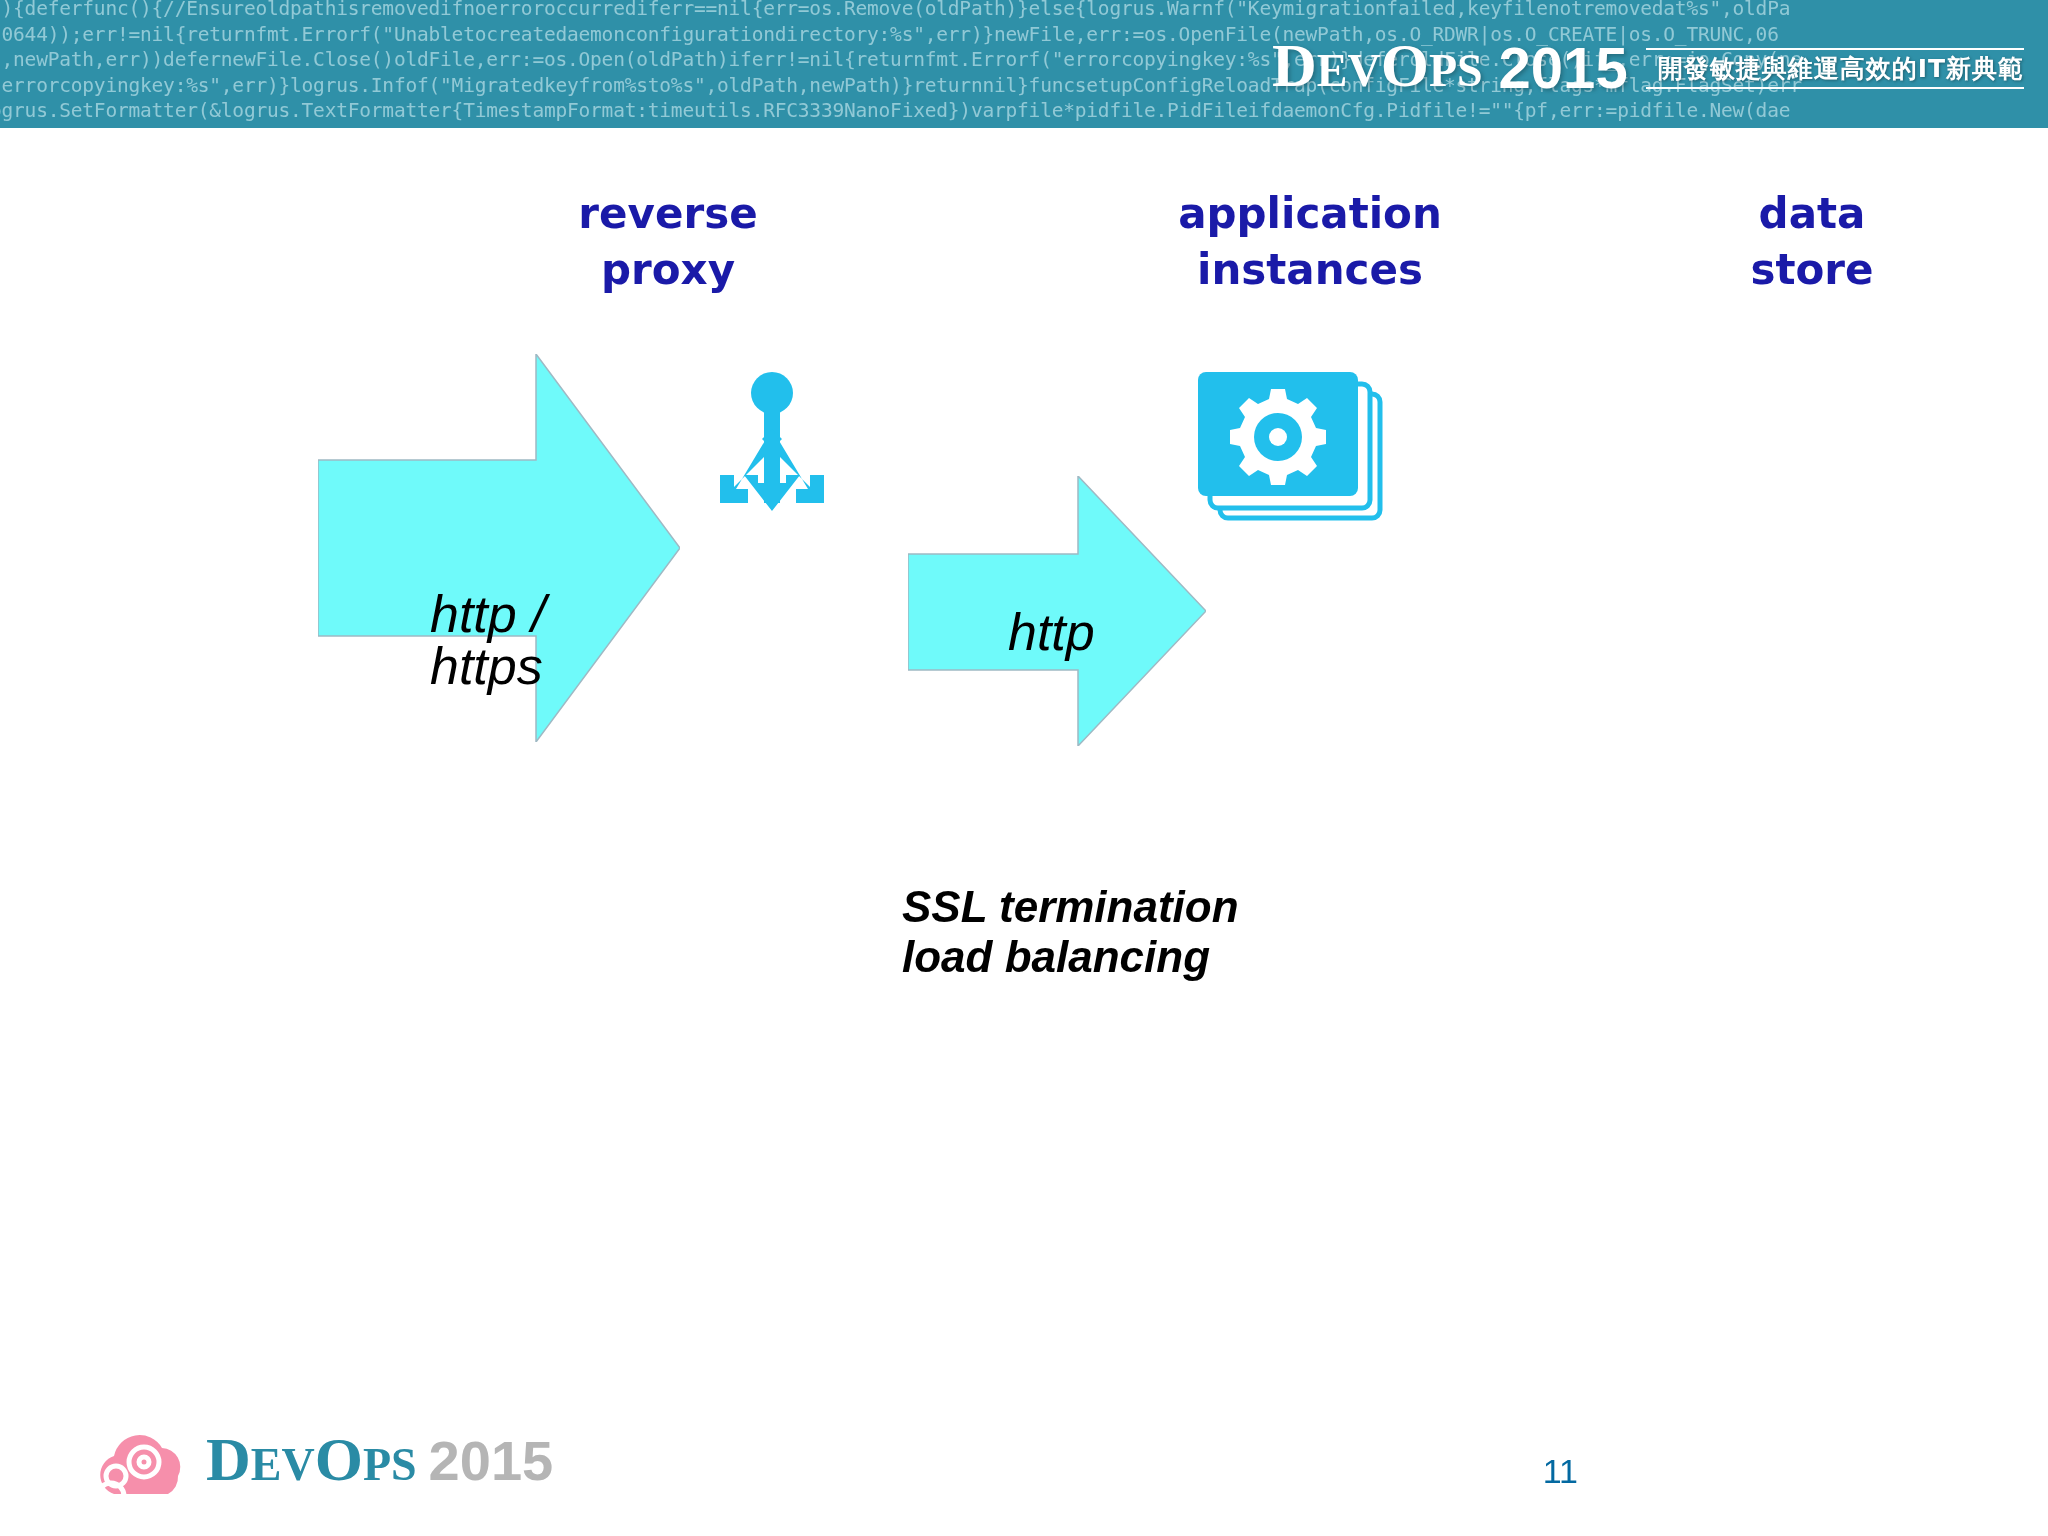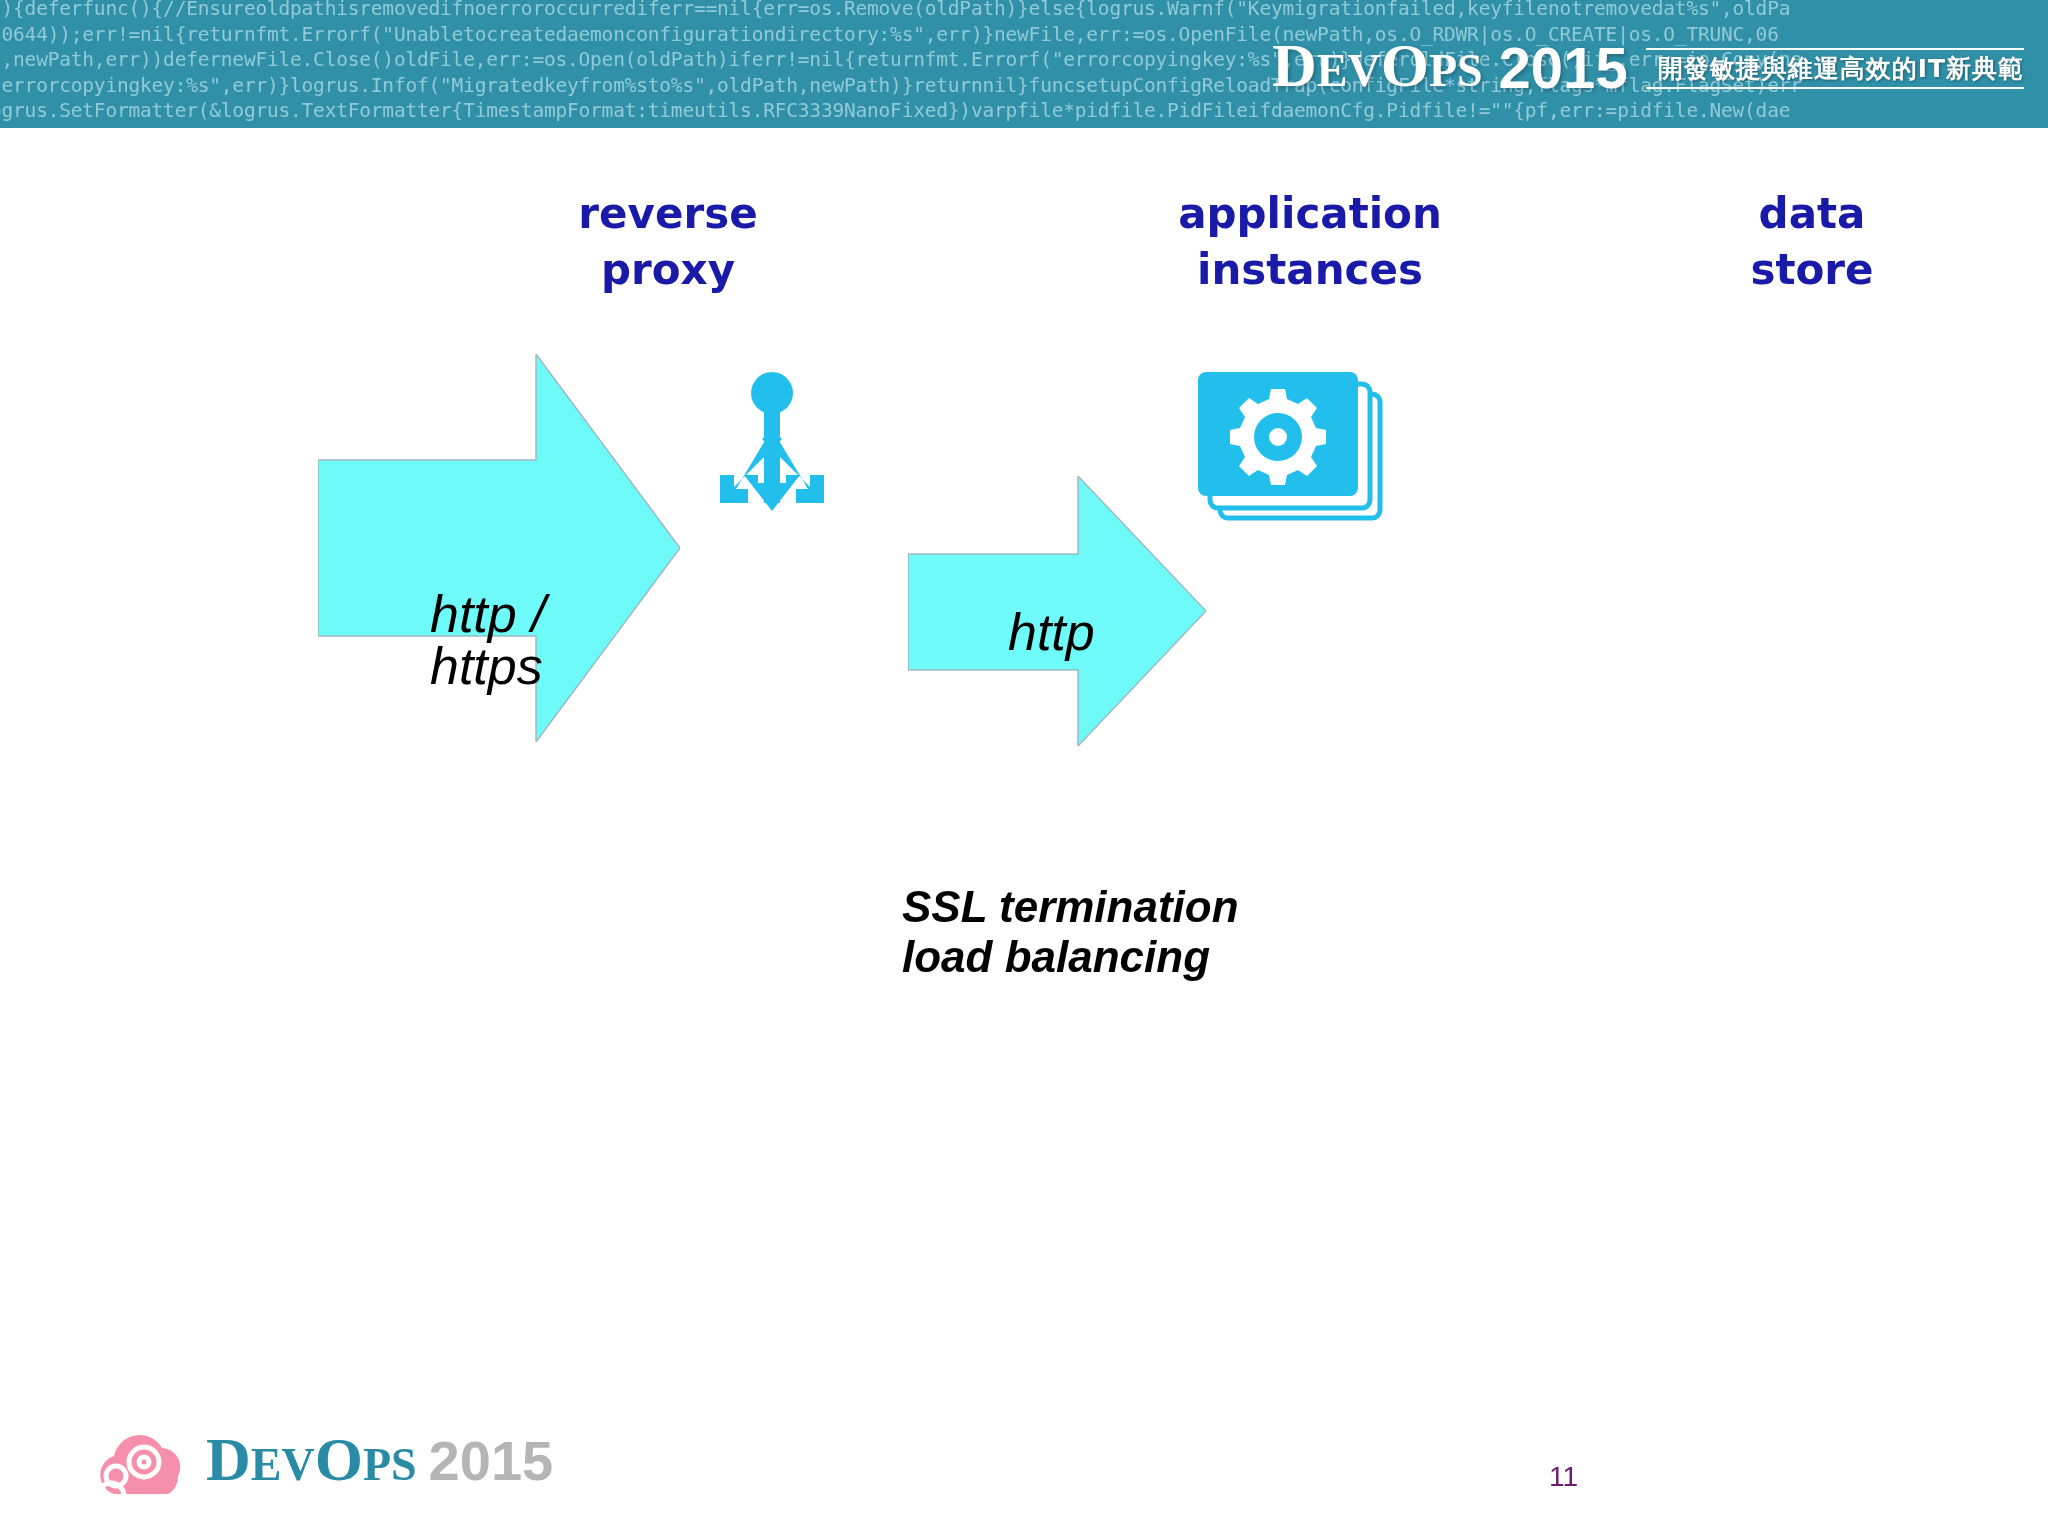--- a/index.html
+++ b/index.html
@@ -156,24 +156,24 @@
     color: #b5b5b5;
     font-family: "Liberation Sans", sans-serif;
     font-weight: bold;
     font-size: 56px;
     line-height: 56px;
     margin-left: 12px;
   }
   #page-number {
     position: absolute;
     right: 54px;
-    bottom: 40px;
-    color: #701a75;
-    font-family: "Liberation Sans", sans-serif;
-    font-size: 28px;
+    bottom: 46px;
+    color: #0369a1;
+    font-family: "Liberation Sans", sans-serif;
+    font-size: 34px;
     line-height: 38px;
   }
 </style>
 </head>
 <body>
 
 <div id="header-banner">
   <div id="header-code-bg">
     <div>h){deferfunc(){//Ensureoldpathisremovedifnoerroroccurrediferr==nil{err=os.Remove(oldPath)}else{logrus.Warnf("Keymigrationfailed,keyfilenotremovedat%s",oldPa</div>
     <div>(0644));err!=nil{returnfmt.Errorf("Unabletocreatedaemonconfigurationdirectory:%s",err)}newFile,err:=os.OpenFile(newPath,os.O_RDWR|os.O_CREATE|os.O_TRUNC,06</div>

